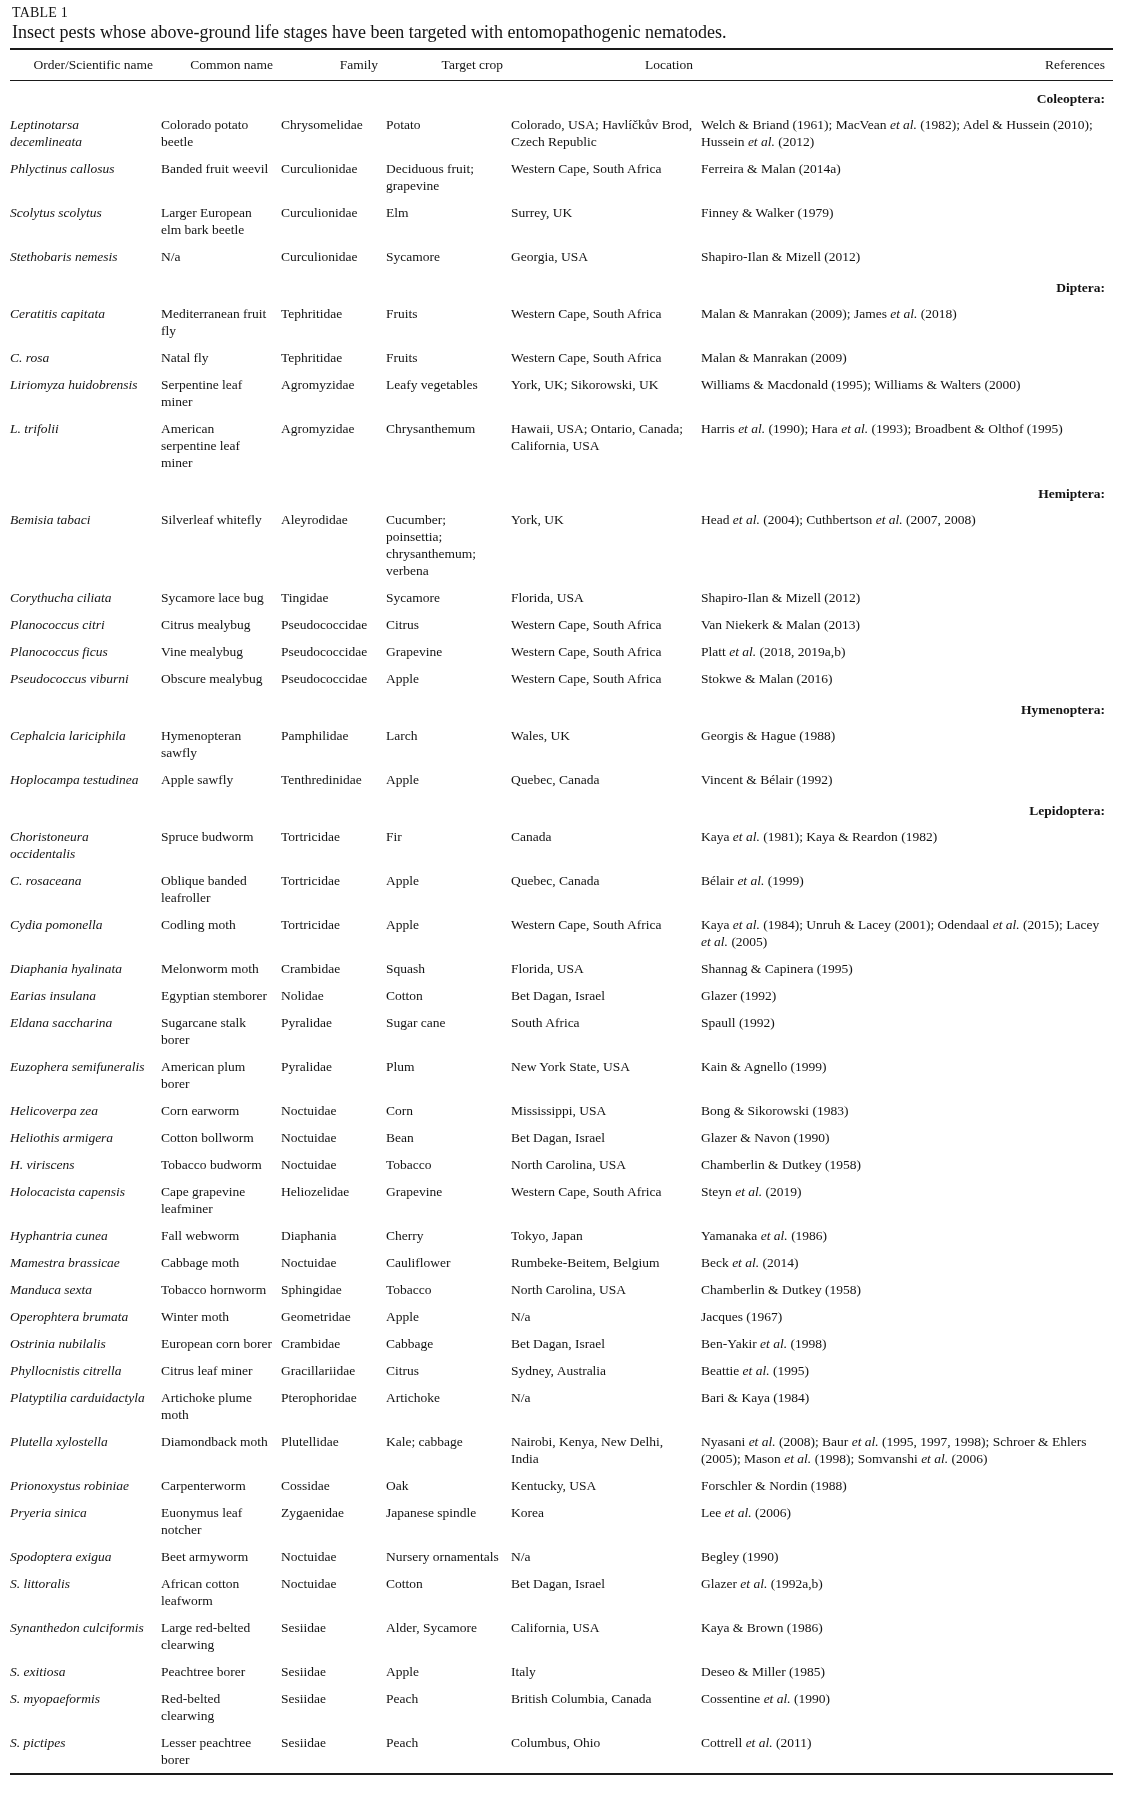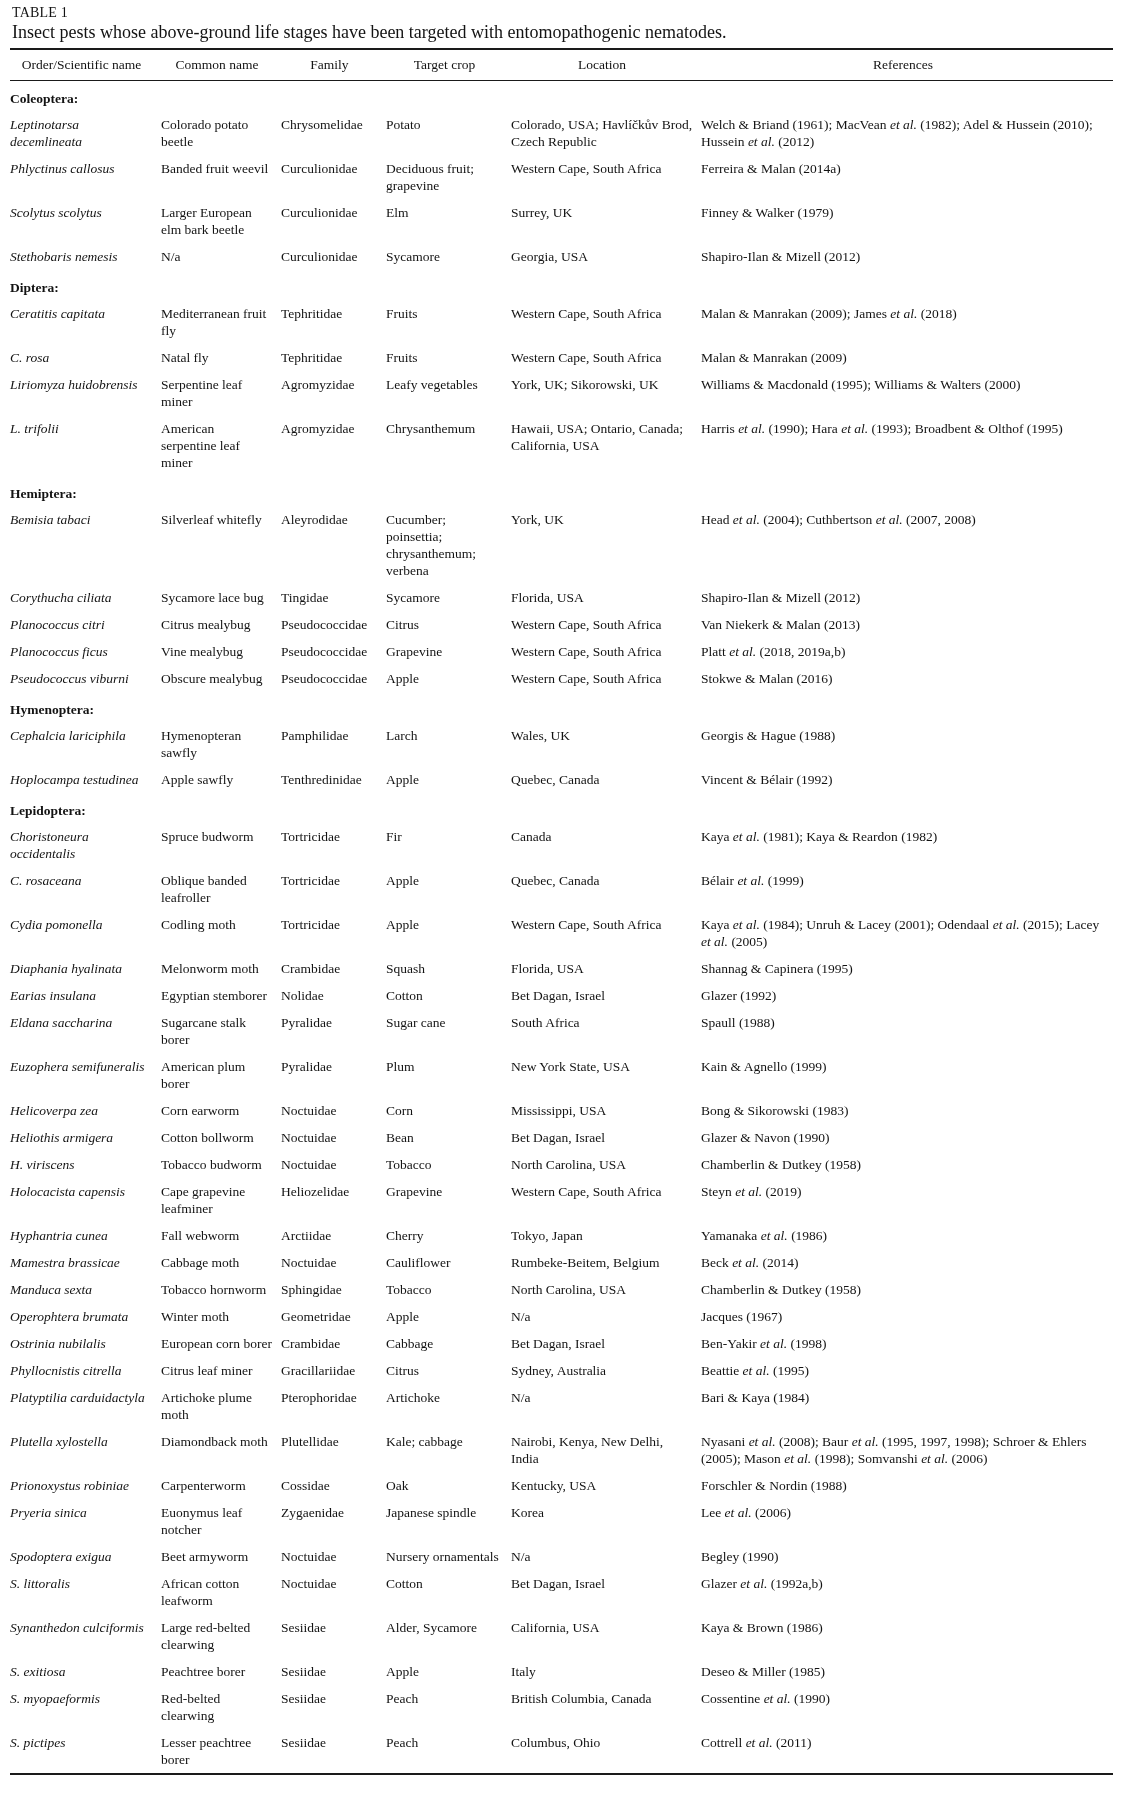--- a/index.html
+++ b/index.html
@@ -31,38 +31,39 @@
     border-top: 2px solid #1a1a1a;
     border-bottom: 2px solid #1a1a1a;
   }
   col.c1 { width: 151px; }
   col.c2 { width: 120px; }
   col.c3 { width: 105px; }
   col.c4 { width: 125px; }
   col.c5 { width: 190px; }
   col.c6 { width: 412px; }
   thead th {
-    text-align: center;
+    text-align: right;
     font-weight: normal;
     font-size: 13.5px;
     padding: 7px 8px 7px 0;
     border-bottom: 1.5px solid #1a1a1a;
     vertical-align: bottom;
   }
   tbody td {
     font-size: 13.5px;
     line-height: 1.26;
     vertical-align: top;
     padding: 5px 8px 5px 0;
   }
   td.section-cell {
     font-weight: bold;
     padding-top: 9px;
     padding-bottom: 4px;
     font-size: 13.5px;
+    text-align: right;
   }
   td.sci { font-style: italic; }
   td i { font-style: italic; }
 </style>
 </head>
 <body>
 
 <div class="page">
   <div class="table-label">TABLE 1</div>
   <div class="table-caption">Insect pests whose above-ground life stages have been targeted with entomopathogenic nematodes.</div>
@@ -260,21 +261,21 @@
           <td>Cotton</td>
           <td>Bet Dagan, Israel</td>
           <td>Glazer (1992)</td>
         </tr>
         <tr>
           <td class="sci">Eldana saccharina</td>
           <td>Sugarcane stalk borer</td>
           <td>Pyralidae</td>
           <td>Sugar cane</td>
           <td>South Africa</td>
-          <td>Spaull (1988)</td>
+          <td>Spaull (1992)</td>
         </tr>
         <tr>
           <td class="sci">Euzophera semifuneralis</td>
           <td>American plum borer</td>
           <td>Pyralidae</td>
           <td>Plum</td>
           <td>New York State, USA</td>
           <td>Kain &amp; Agnello (1999)</td>
         </tr>
         <tr>
@@ -305,21 +306,21 @@
           <td class="sci">Holocacista capensis</td>
           <td>Cape grapevine leafminer</td>
           <td>Heliozelidae</td>
           <td>Grapevine</td>
           <td>Western Cape, South Africa</td>
           <td>Steyn <i>et al.</i> (2019)</td>
         </tr>
         <tr>
           <td class="sci">Hyphantria cunea</td>
           <td>Fall webworm</td>
-          <td>Arctiidae</td>
+          <td>Diaphania</td>
           <td>Cherry</td>
           <td>Tokyo, Japan</td>
           <td>Yamanaka <i>et al.</i> (1986)</td>
         </tr>
         <tr>
           <td class="sci">Mamestra brassicae</td>
           <td>Cabbage moth</td>
           <td>Noctuidae</td>
           <td>Cauliflower</td>
           <td>Rumbeke-Beitem, Belgium</td>

